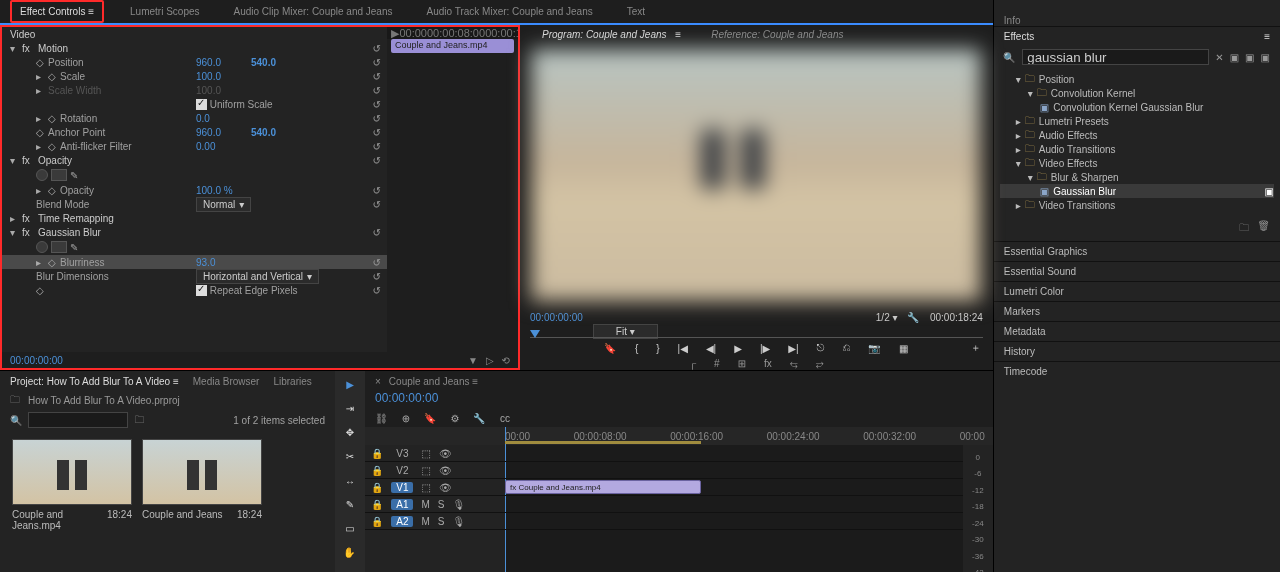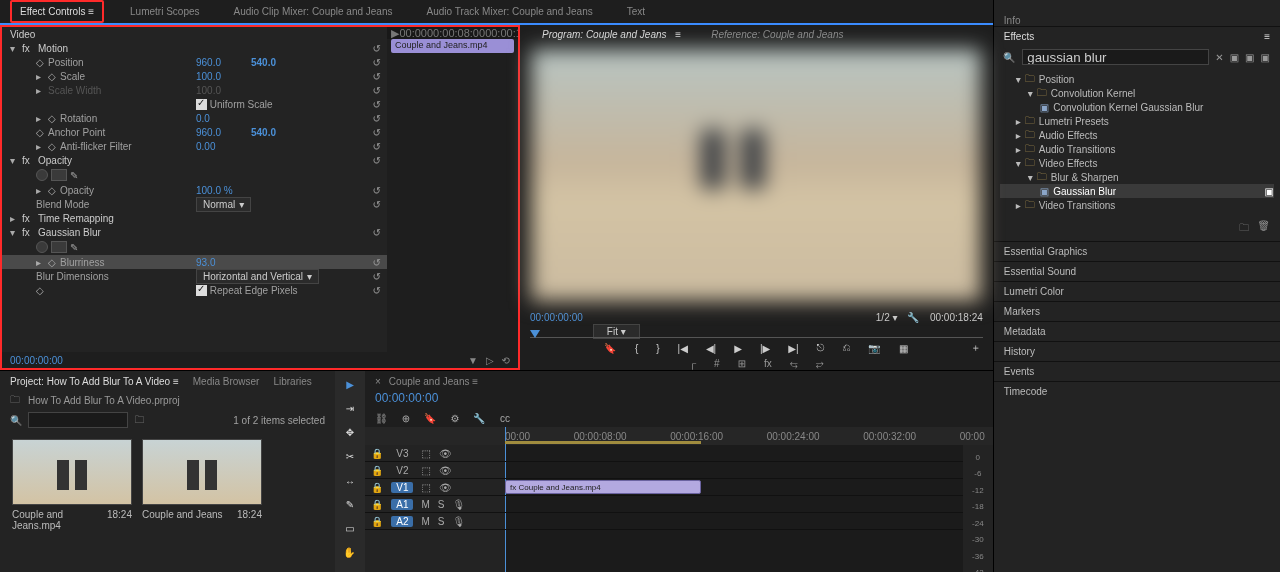--- a/index.html
+++ b/index.html
@@ -49,21 +49,21 @@
 .program { flex:1; background:#1e1e1e; display:flex; flex-direction:column; }
 .prog-tabs { height:26px; display:flex; align-items:center; padding-left:10px; gap:18px; color:#888;font-style:italic; }
 .prog-tabs span { padding:4px 6px; }
 .prog-tabs .active { color:#ddd; }
 .viewer { flex:1; display:flex; align-items:center; justify-content:center; padding:4px; }
 .viewer .img { width:452px; height:254px; background:linear-gradient(#b7c4c2,#c6b59b 45%,#d3c3a4 60%,#cbbba0); filter:blur(10px); position:relative; border:1px solid #000; }
 .viewer .fig { position:absolute; width:24px; height:60px; top:80px; background:#3d4044; border-radius:8px 8px 4px 4px; filter:blur(2px); }
 .viewer .fig.a { left:170px; }
 .viewer .fig.b { left:210px; }
 .pm-bar { height:22px; display:flex; align-items:center; padding:0 10px; gap:10px; color:#4b90d8; }
-.pm-bar .fit { color:#ccc; background:#2b2b2b; padding:1px 13px; border:1px solid #444;margin-top:28px; }
+.pm-bar .fit { color:#ccc; background:#2b2b2b; padding:1px 22px; border:1px solid #444;margin-top:28px; }
 .pm-bar .sp { flex:1; }
 .pm-bar .frac { color:#ccc; }
 .pm-ruler { height:18px; position:relative; margin:0 10px; }
 .pm-ruler .line { position:absolute; top:9px; left:0; right:0; height:1px; background:#555; }
 .pm-ruler .ph { position:absolute; top:2px; left:0; width:0; height:0; border-left:5px solid transparent; border-right:5px solid transparent; border-top:8px solid #4b90d8; }
 .pm-btns { height:28px; display:flex; align-items:center; justify-content:center; gap:18px; color:#ccc; position:relative; }
 .pm-btns .b { cursor:pointer; }
 .pm-btns .plus { position:absolute; right:12px; color:#ccc; }
 .pm-btns2 { height:20px; display:flex; align-items:center; justify-content:center; gap:18px; color:#999; }
 
@@ -555,17 +555,16 @@
         <span>🗀</span>
         <span>🗑</span>
       </div>
     <div class="panel-list">
       <div class="pl">Essential Graphics</div>
       <div class="pl">Essential Sound</div>
       <div class="pl">Lumetri Color</div>
       <div class="pl">Markers</div>
       <div class="pl">Metadata</div>
       <div class="pl">History</div>
-      <div class="pl">Events</div>
       <div class="pl">Timecode</div>
     </div>
   </div>
 </div>
 
 </body></html>

